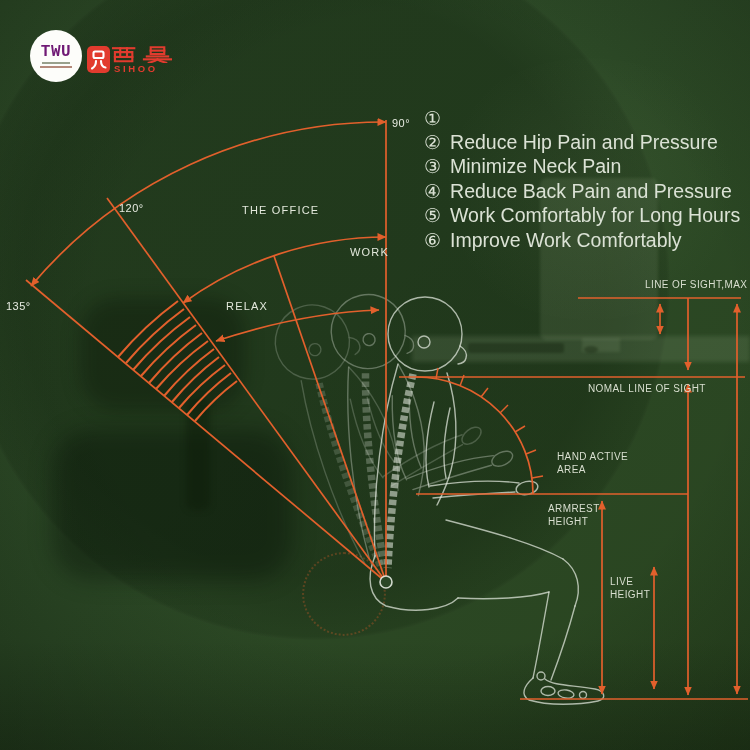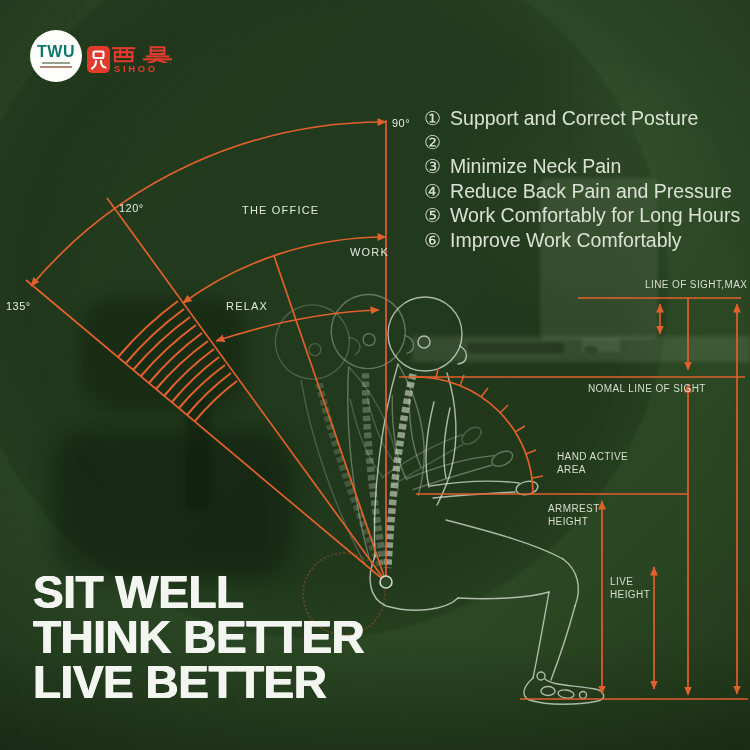--- a/index.html
+++ b/index.html
@@ -38,21 +38,21 @@
            color:#dbe2d5;font-size:19.5px;font-weight:400;}
   .benefit .num{font-size:19px;}
   
   #headline{position:absolute;left:33px;top:570px;z-index:3;color:#f3f5f0;
             font-size:46px;line-height:45px;font-weight:bold;letter-spacing:-.5px;
             text-shadow:.5px 0 currentColor,-.5px 0 currentColor;}
   
   #logos{position:absolute;left:0;top:0;z-index:4;}
   #twu-badge{position:absolute;left:30px;top:30px;width:52px;height:52px;border-radius:50%;
              background:#fdfdfa;display:flex;flex-direction:column;align-items:center;justify-content:center;}
-  #twu-badge .twu-text{font-family:Liberation Sans, sans-serif;font-weight:bold;font-size:16px;color:#0f766e;letter-spacing:.5px;line-height:16px;}
+  #twu-badge .twu-text{font-family:Liberation Mono, monospace;font-weight:bold;font-size:16px;color:#701a75;letter-spacing:.5px;line-height:16px;}
   .micro-bar{height:1.5px;background:#97а08b;background:#99a08c;margin-top:2.5px;}
   .micro-bar.red{background:#b58a7b;height:2px;}
   #sihoo-icon{position:absolute;left:87px;top:46px;}
   #sihoo-hanzi{position:absolute;left:112px;top:46px;}
   #sihoo-en{position:absolute;left:114px;top:63px;font-size:9.5px;font-weight:bold;
             letter-spacing:2.6px;color:#E23B2E;}
 </style>
 </head>
 <body>
 
@@ -176,48 +176,43 @@
 
   <div class="lbl meas" style="left:645px;top:278px;">LINE OF SIGHT,MAX</div>
   <div class="lbl meas" style="left:588px;top:352px;margin-top:30px;">NOMAL LINE OF SIGHT</div>
   <div class="lbl meas wrap" style="left:549px;top:450px;width:84px;margin-left:8px;">HAND ACTIVE AREA</div>
   <div class="lbl meas wrap" style="left:548px;top:502px;width:64px;">ARMREST HEIGHT</div>
   <div class="lbl meas wrap" style="left:610px;top:575px;width:50px;">LIVE HEIGHT</div>
 
   <div id="benefits">
     <div class="benefit">
       <span class="num">①</span>
-      <span>Support and Correct Posture</span>
     </div>
     <div class="benefit">
       <span class="num">②</span>
+      <span>Reduce Hip Pain and Pressure</span>
     </div>
     <div class="benefit">
       <span class="num">③</span>
       <span>Minimize Neck Pain</span>
     </div>
     <div class="benefit">
       <span class="num">④</span>
       <span>Reduce Back Pain and Pressure</span>
     </div>
     <div class="benefit">
       <span class="num">⑤</span>
       <span>Work Comfortably for Long Hours</span>
     </div>
     <div class="benefit">
       <span class="num">⑥</span>
       <span>Improve Work Comfortably</span>
     </div>
   </div>
 
-  <div id="headline">
-    <div>SIT WELL</div>
-    <div>THINK BETTER</div>
-    <div>LIVE BETTER</div>
-  </div>
 
   <div id="logos">
     <div id="twu-badge">
       <div class="twu-text">TWU</div>
       <div class="micro-bar" style="width:28px;"></div>
       <div class="micro-bar red" style="width:32px;"></div>
     </div>
     <svg id="sihoo-icon" width="23" height="27" viewBox="0 0 23 27">
       <rect x="0" y="0" width="23" height="27" rx="5" fill="#E23B2E"></rect>
       <g stroke="#ffffff" stroke-width="2.1" fill="none" stroke-linecap="round">

